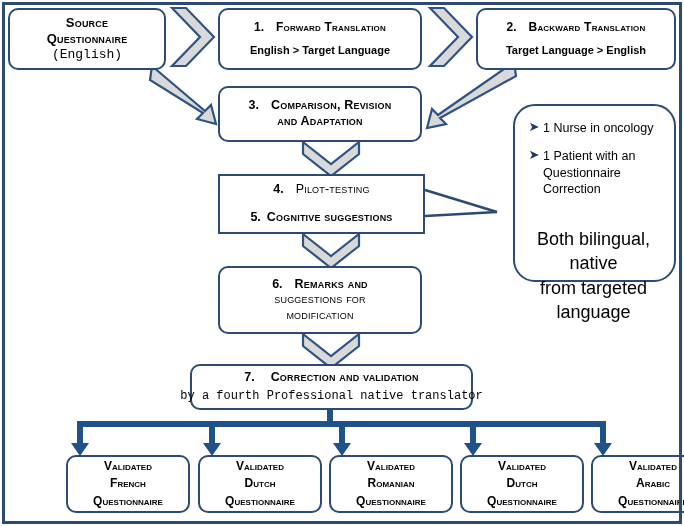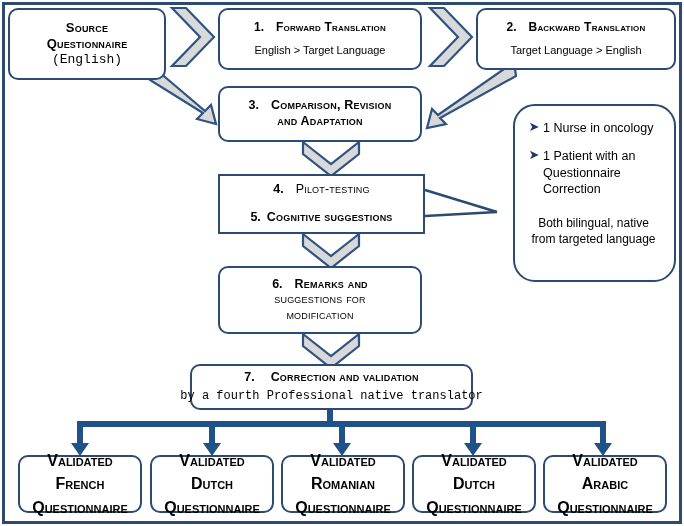--- a/index.html
+++ b/index.html
@@ -43,42 +43,42 @@
     font-variant:small-caps;
     font-weight:bold;
     letter-spacing:.2px;
     white-space:nowrap;
   }
   .plain{font-weight:normal;font-variant:normal;font-family:Liberation Mono, monospace;}
 
   .row{display:flex;align-items:baseline;justify-content:center;gap:12px;white-space:nowrap;}
   .num{font-weight:bold;}
 
-  .sub{font-size:11px;font-weight:normal;font-variant:normal;margin-top:9px;white-space:nowrap;}
+  .sub{font-size:11px;font-weight:bold;font-variant:normal;margin-top:9px;white-space:nowrap;}
 
   .svglayer{position:absolute;left:0;top:0;width:684px;height:526px;}
 
   
   .infobox{
     align-items:stretch;
     justify-content:flex-start;
     padding:14px 12px 10px 10px;
     font-size:12.5px;
     text-align:left;
   }
   .bullet-line{display:flex;align-items:flex-start;margin-bottom:12px;}
   .bullet-glyph{
     color:#1f3864;font-size:13px;line-height:1.15;
     width:18px;flex:0 0 18px;text-align:center;
   }
   .bullet-text{flex:1;line-height:1.3;}
-  .infofoot{text-align:center;font-size:12px;line-height:1.35;margin-top:6px;}
-
-  
-  .leaf{font-size:16px;}
+  .infofoot{text-align:center;font-size:18px;line-height:1.35;margin-top:18px;}
+
+  
+  .leaf{font-size:12px;margin-left:48px;}
   .leaf div{font-variant:small-caps;font-weight:bold;line-height:1.45;}
 </style>
 </head>
 <body>
 
 <div id="canvas">
 
   <svg class="svglayer" viewBox="0 0 684 526">
     <defs>
       <g id="chev"></g>
@@ -120,21 +120,21 @@
       <rect x="600" y="421" width="6" height="26"></rect>
 
       <polygon points="71,443 89,443 80,456"></polygon>
       <polygon points="203,443 221,443 212,456"></polygon>
       <polygon points="333,443 351,443 342,456"></polygon>
       <polygon points="464,443 482,443 473,456"></polygon>
       <polygon points="594,443 612,443 603,456"></polygon>
     </g>
   </svg>
 
-  <div class="box" style="left:8px;top:8px;width:158px;height:72px;font-size:13px;">
+  <div class="box" style="left:8px;top:8px;width:158px;height:62px;font-size:13px;">
     <div class="sc">Source</div>
     <div class="sc">Questionnaire</div>
     <div class="plain" style="font-size:13px;">(English)</div>
   </div>
 
   <div class="box" style="left:218px;top:8px;width:204px;height:62px;font-size:12px;">
     <div class="row">
       <span class="num">1.</span>
       <span class="sc">Forward Translation</span>
     </div>

